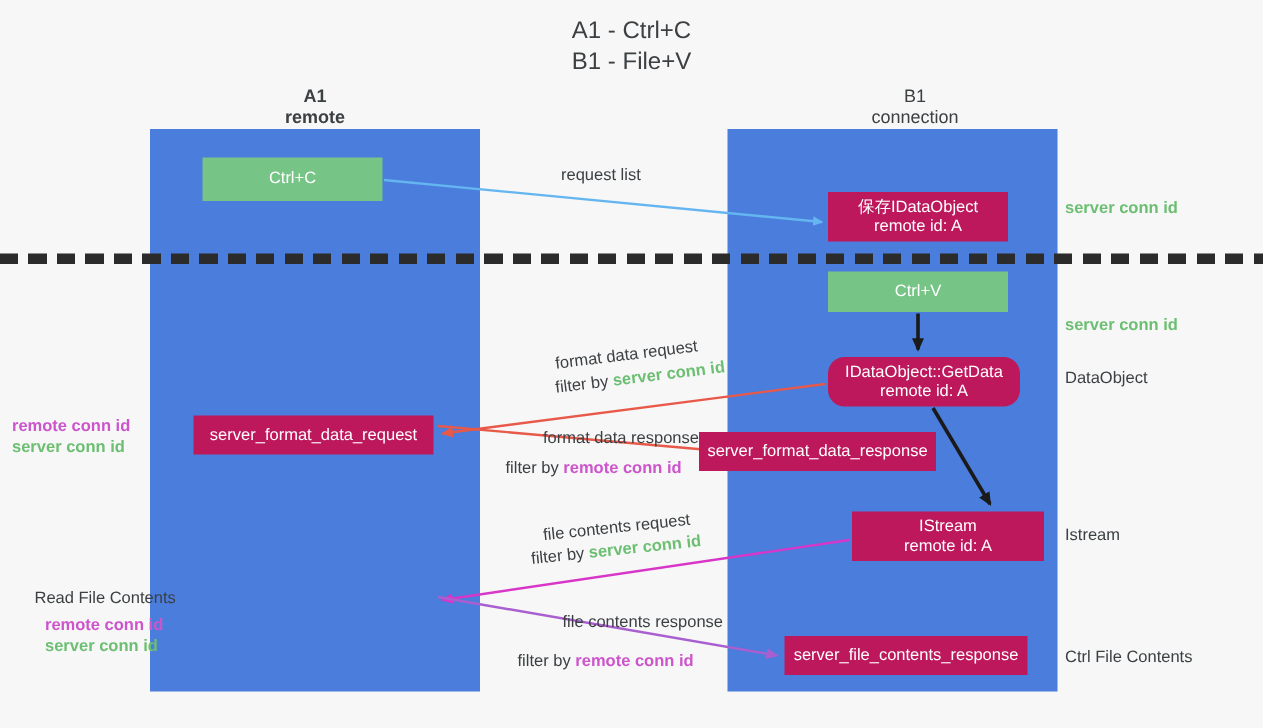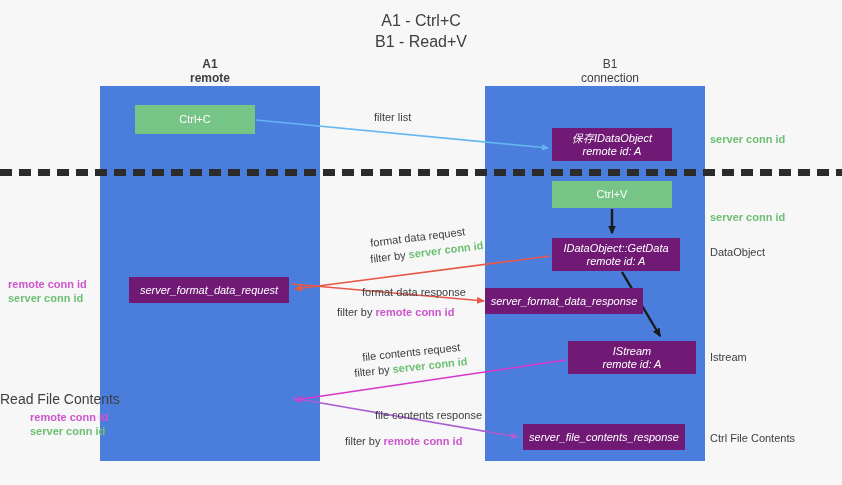--- a/index.html
+++ b/index.html
@@ -61,31 +61,31 @@
     flex-direction: column;
     align-items: center;
     justify-content: center;
     color: #ffffff;
     font-size: 11px;
     line-height: 13px;
     text-align: left;
     padding: 3px 6px;
   }
   .box.green  { background: #77c487; }
-  .box.orange { background: #701a75; font-style: italic; }
+  .box.orange { background: #be185d; }
   .box .l2 { display: block; }
 
   #box-ctrl-c   { left: 135px; top: 105px; width: 120px; height: 29px; }
   #box-idataobj { left: 552px; top: 128px; width: 120px; height: 33px; }
   #box-ctrl-v   { left: 552px; top: 181px; width: 120px; height: 27px; }
-  #box-getdata  { left: 552px; top: 238px; width: 128px; height: 33px; }
+  #box-getdata  { left: 552px; top: 238px; width: 128px; height: 33px; border-radius: 11px; }
   #box-istream  { left: 568px; top: 341px; width: 128px; height: 33px; }
 
   #box-sfdreq   { left: 129px; top: 277px; width: 160px; height: 26px; }
-  #box-sfdresp  { left: 485px; top: 288px; width: 158px; height: 26px; }
+  #box-sfdresp  { left: 466px; top: 288px; width: 158px; height: 26px; }
   #box-sfcreq   { left: 129px; top: 393px; width: 160px; height: 26px; }
   #box-sfcresp  { left: 523px; top: 424px; width: 162px; height: 26px; }
 
   
   #dashed-line {
     left: 0px; top: 169px;
     width: 842px; height: 7px;
     background-image: repeating-linear-gradient(
         to right,
         #2b2b2b 0px, #2b2b2b 12px,
@@ -123,43 +123,43 @@
   #note-dataobject   { left: 710px; top: 245px; color: #3c4043; }
   #note-istream      { left: 710px; top: 350px; color: #3c4043; }
   #note-writefile    { left: 710px; top: 431px; color: #3c4043; }
 
   
   #note-left-1 {
     left: 8px; top: 277px;
     font-size: 11px; line-height: 14px; white-space: nowrap;
   }
   #note-readfile {
-    left: 0; top: 392px;
-    font-size: 14px; line-height: 14px; color: #3c4043; white-space: nowrap;
+    left: 23px; top: 392px;
+    font-size: 11px; line-height: 14px; color: #3c4043; white-space: nowrap;
   }
   #note-left-2-lines {
     left: 30px; top: 410px;
     font-size: 11px; line-height: 14px; white-space: nowrap;
   }
 
   svg#arrows {
     position: absolute;
     left: 0; top: 0;
     width: 842px; height: 485px;
     pointer-events: none;
   }
 </style>
 </head>
 <body>
 
 <div id="canvas">
 
   <div id="title-block" class="abs">
     <div>A1 - Ctrl+C</div>
-    <div>B1 - Read+V</div>
+    <div>B1 - File+V</div>
   </div>
 
   <div id="hdr-a1" class="abs col-header">
     <span class="ch-name">A1</span>
     <span class="ch-sub">remote</span>
   </div>
   <div id="hdr-b1" class="abs col-header">
     <span class="ch-name">B1</span>
     <span class="ch-sub">connection</span>
   </div>
@@ -233,21 +233,21 @@
   <div id="box-sfdresp" class="abs box orange">
     <span>server_format_data_response</span>
   </div>
 
 
   <div id="box-sfcresp" class="abs box orange">
     <span>server_file_contents_response</span>
   </div>
 
   <div id="lbl-format-list" class="abs edge-label">
-    <span>filter list</span>
+    <span>request list</span>
   </div>
 
   <div id="lbl-fdreq-1" class="abs edge-label">
     <span>format data request</span>
   </div>
   <div id="lbl-fdreq-2" class="abs edge-label">
     <span>filter by</span>
     <span class="green-txt">server conn id</span>
   </div>
 

